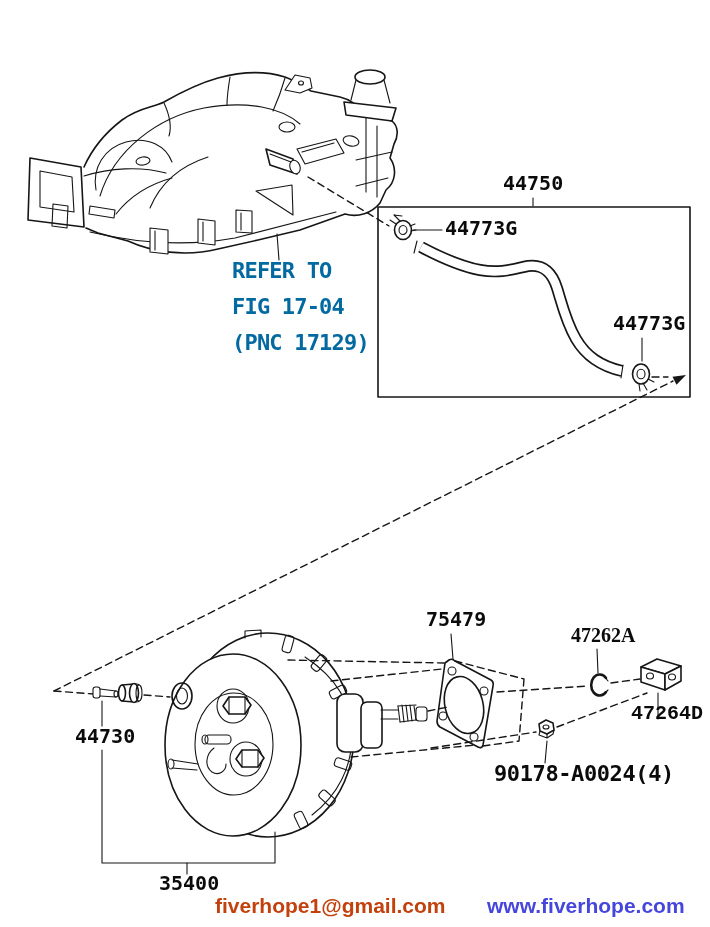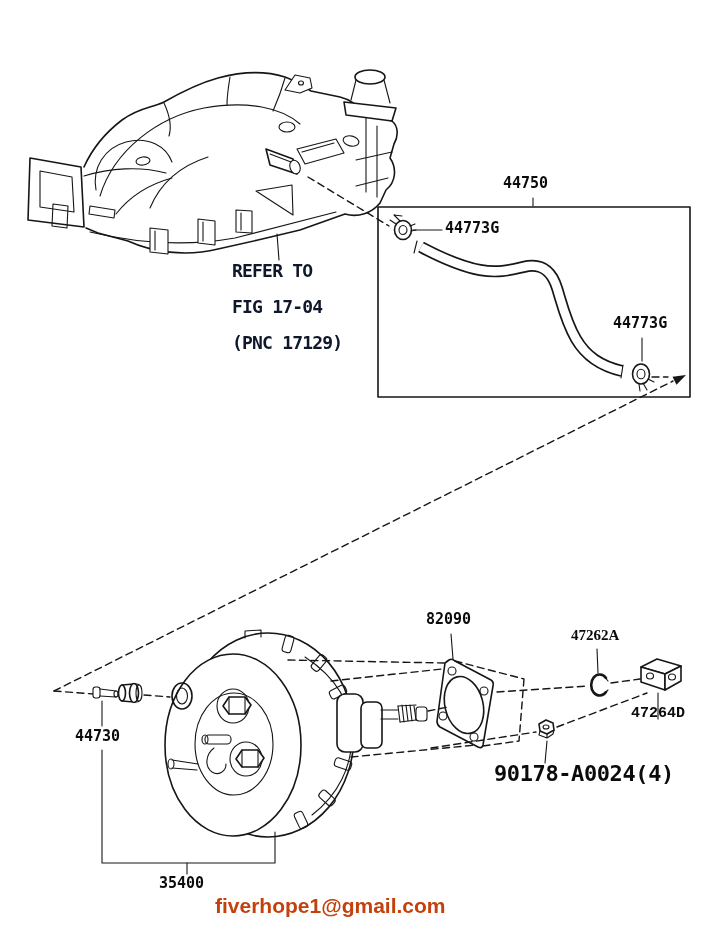--- a/index.html
+++ b/index.html
@@ -6,26 +6,26 @@
   .canvas{
     position:relative;width:710px;height:927px;background:#ffffff;
     font-family:"DejaVu Sans Mono", monospace;overflow:hidden;
   }
   .canvas svg{position:absolute;left:0;top:0;}
   .ln{stroke:#161616;fill:none;stroke-width:1.6;stroke-linecap:round;stroke-linejoin:round;}
   .thin{stroke-width:1.1;}
   .wfill{fill:#ffffff;}
   .dash{stroke-dasharray:7 4.5;stroke-width:1.4;}
   .plabel{
-    position:absolute;color:#0b0b0b;font-weight:bold;font-size:15px;
+    position:absolute;color:#0b0b0b;font-weight:bold;font-size:20px;
     line-height:20px;letter-spacing:0px;white-space:pre;
   }
   .plabel.small{font-size:22px;line-height:17px;letter-spacing:-0.4px;}
   .refer{
-    position:absolute;color:#0f172a;font-weight:bold;font-size:18px;
+    position:absolute;color:#0369a1;font-weight:bold;font-size:22px;
     line-height:18px;letter-spacing:-0.8px;white-space:pre;
   }
   .footer-link{
     position:absolute;font-family:"Liberation Sans",sans-serif;
     font-weight:bold;font-size:21px;line-height:21px;white-space:pre;
     text-decoration:none;cursor:pointer;
   }
 </style>
 </head>
 <body>
@@ -249,27 +249,28 @@
 <div class="plabel" style="left:503px;top:173px;">44750</div>
 
 <div class="plabel" style="left:445px;top:218px;">44773G</div>
 
 <div class="plabel" style="left:613px;top:313px;">44773G</div>
 
 <div class="plabel" style="left:75px;top:726px;">44730</div>
 
 <div class="plabel" style="left:159px;top:873px;">35400</div>
 
-<div class="plabel" style="left:426px;top:609px;">82090</div>
+<div class="plabel" style="left:426px;top:609px;">75479</div>
 
 <div class="plabel" style="left:571px;top:625px;font-family:Liberation Serif, serif;">47262A</div>
 
 <div class="plabel" style="left:631px;top:704px;font-family:Liberation Mono, monospace;">47264D</div>
 
 <div class="plabel small" style="left:494px;top:765px;">90178-A0024(4)</div>
 
 <div class="refer" style="left:232px;top:262px;"><span>REFER TO</span><br>
 <span>FIG 17-04</span><br>
 <span>(PNC 17129)</span></div>
 
 <a class="footer-link" style="left:215px;top:895px;color:#c2410c;">fiverhope1@gmail.com</a>
+<a class="footer-link" style="left:487px;top:895px;color:#4646dd;">www.fiverhope.com</a>
 
 </div>
 
 </body></html>

